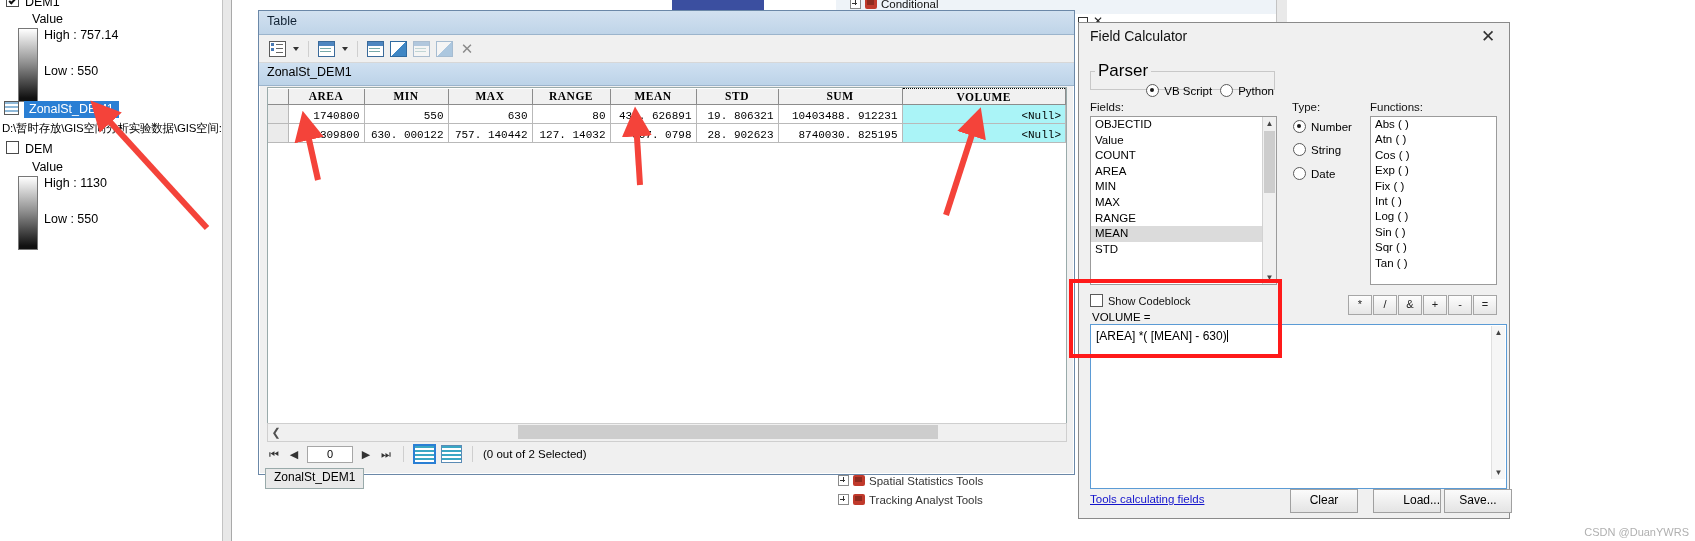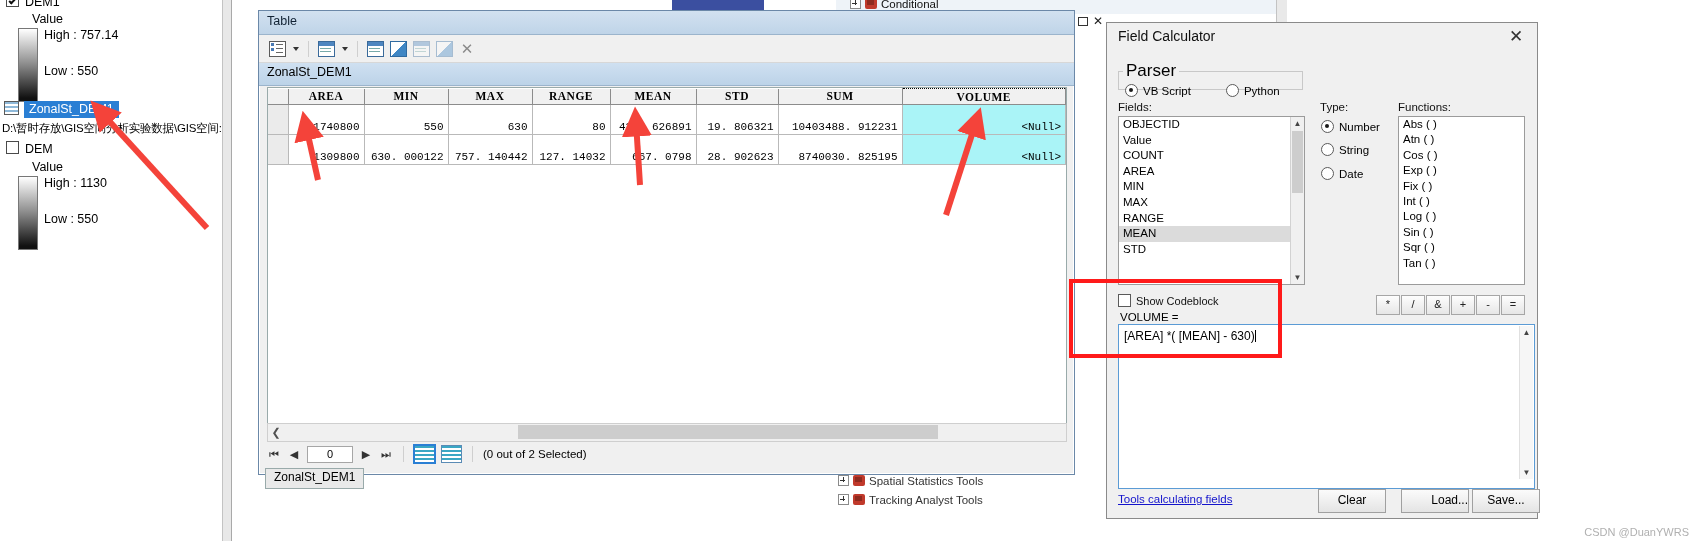--- a/index.html
+++ b/index.html
@@ -40,21 +40,21 @@
   .ic-rel{border:1px solid #2f6aa0;background:linear-gradient(135deg,#ffffff 50%,#3f86c4 50%);}
   .ic-x{color:#8a8a8a;font-size:15px;font-weight:bold;line-height:14px;}
   .ic-dim{opacity:.38;}
   #table-tab{height:20px;background:linear-gradient(to bottom,#cfe0f1,#bcd3e8);border-bottom:1px solid #9bb4cc;padding:2px 0 0 8px;font-size:12.5px;}
 
   
   #grid-area{position:absolute;left:8px;top:76px;width:798px;height:335px;background:#fff;border:1px solid #9aa;}
   table.grid{border-collapse:collapse;table-layout:fixed;width:100%;font-size:11.5px;}
   table.grid th{background:#f1f1f1;border-right:1px solid #8c8c8c;border-bottom:1px solid #8c8c8c;
     font-family:"Liberation Serif","DejaVu Serif",serif;font-weight:bold;font-size:11.5px;height:15px;padding:0;text-align:center;letter-spacing:.5px;}
-  table.grid td{border-right:1px solid #b9b9b9;border-bottom:1px solid #b9b9b9;height:14px;padding:15px 4px 0 0;
+  table.grid td{border-right:1px solid #b9b9b9;border-bottom:1px solid #b9b9b9;height:14px;padding:4px 4px 0 0;
     font-family:"Liberation Mono","DejaVu Sans Mono",monospace;font-size:11px;text-align:right;}
   td.sel-cell{background:#aaf4f7;text-align:left;padding-left:4px;}
   th.vol-head{background:#f1f1f1;border:1px dotted #000;}
   .rowsel{width:20px;background:#ebebeb;}
 
   
   #hscroll{position:absolute;left:8px;top:412px;width:798px;height:17px;background:#f0f0f0;border:1px solid #cfcfcf;display:flex;align-items:center;}
   .sc-arrow{width:16px;text-align:center;color:#505050;font-size:11px;}
   .sc-thumb{position:absolute;left:250px;top:1px;width:420px;height:14px;background:#cdcdcd;}
   #table-status{position:absolute;left:8px;top:432px;width:798px;height:22px;display:flex;align-items:center;gap:6px;font-size:11.5px;}
@@ -71,26 +71,26 @@
   #topwin-strip{position:absolute;left:836px;top:0;width:440px;height:14px;background:#eef3f8;}
   #rbar{position:absolute;left:1276px;top:0;width:10px;height:480px;background:#e9e9e9;border-left:1px solid #c3c3c3;}
   .plus-box{display:inline-block;width:9px;height:9px;border:1px solid #8a8a8a;background:#fff;position:relative;vertical-align:-1px;margin-right:4px;}
   .plus-box:before{content:"";position:absolute;left:1px;top:3.5px;width:5px;height:1px;background:#333;}
   .plus-box:after{content:"";position:absolute;left:3.5px;top:1px;width:1px;height:5px;background:#333;}
   .tbx-ico{display:inline-block;width:12px;height:11px;background:#c0392b;border-radius:2px;margin-right:4px;vertical-align:-1px;position:relative;}
   .tbx-ico:after{content:"";position:absolute;left:2px;top:2px;width:7px;height:5px;background:#8e2a1e;}
   #minmax{position:absolute;left:1078px;top:14px;width:34px;height:14px;display:flex;align-items:center;gap:5px;font-size:12px;color:#222;}
 
   
-  #fc{position:absolute;left:1078px;top:22px;width:430px;height:495px;background:#f0f0f0;border:1px solid #8a8a8a;margin-left:28px;}
+  #fc{position:absolute;left:1078px;top:22px;width:430px;height:495px;background:#f0f0f0;border:1px solid #8a8a8a;}
   #fc-title{height:26px;display:flex;align-items:center;padding:0 6px 0 11px;font-size:14px;color:#111;background:#f0f0f0;}
   #fc-close{margin-left:auto;width:30px;height:22px;display:flex;align-items:center;justify-content:center;font-size:17px;color:#333;font-family:"DejaVu Sans",sans-serif;}
   fieldset.parser{position:absolute;left:11px;top:38px;width:183px;height:27px;border:1px solid #c8c8c8;margin:0;padding:0;}
   fieldset.parser legend{font-size:17px;padding:0 3px;margin-left:4px;}
-  .radios{display:flex;align-items:center;gap:35px;padding:3px 0 0 6px;}
+  .radios{display:flex;align-items:center;gap:8px;padding:3px 0 0 6px;justify-content:flex-end;}
   .rad{display:flex;align-items:center;gap:5px;font-size:11.5px;}
   .rdot{width:11px;height:11px;border:1px solid #5a5a5a;border-radius:50%;background:#fff;position:relative;}
   .rdot.on:after{content:"";position:absolute;left:2.5px;top:2.5px;width:4px;height:4px;border-radius:50%;background:#1a1a1a;}
   .lbl{position:absolute;font-size:11.5px;color:#111;}
   .listbox{position:absolute;background:#fff;border:1px solid #9b9b9b;overflow:hidden;}
   .lb-item{font-size:11.5px;padding:0 4px;height:15.6px;line-height:15.6px;white-space:nowrap;}
   .lb-item.hl{background:#dbdbdb;}
   .vscroll{position:absolute;right:0;top:0;width:13px;height:100%;background:#f0f0f0;border-left:1px solid #d2d2d2;}
   .vs-up,.vs-dn{height:13px;text-align:center;font-size:8px;color:#444;line-height:13px;}
   .vs-thumb{position:absolute;left:1px;right:1px;top:14px;height:62px;background:#cdcdcd;}

